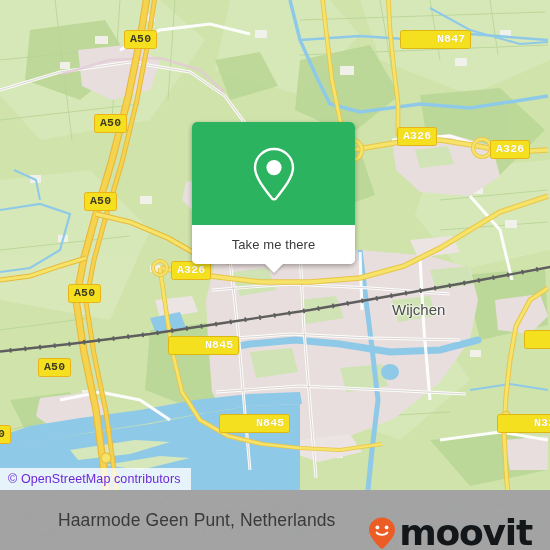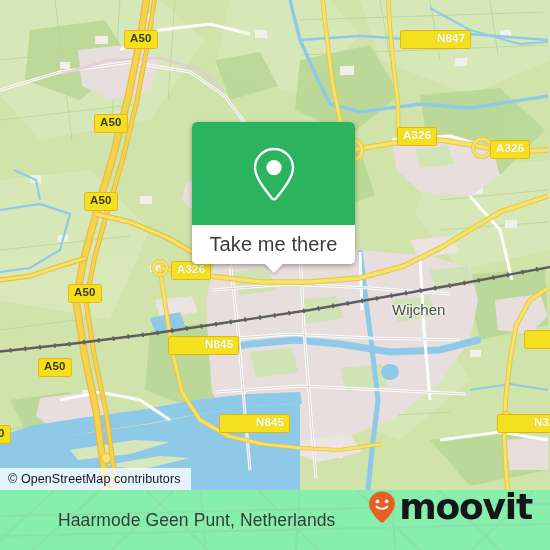--- a/index.html
+++ b/index.html
@@ -8,60 +8,60 @@
 
   
   #map{position:absolute;left:0;top:0;width:550px;height:490px;overflow:hidden;
        background:#cfe3ab;}
   .layer{position:absolute;left:0;top:0;width:550px;height:490px;}
   .svgmap{display:block;}
 
   
   #attrib{position:absolute;left:0;bottom:0;height:22px;line-height:22px;
           padding:0 10px 0 8px;background:rgba(255,255,255,.78);
-          font-size:12.5px;color:#0f172a;white-space:nowrap;letter-spacing:.1px;}
+          font-size:12.5px;color:#6d28d9;white-space:nowrap;letter-spacing:.1px;}
 
   
   #card{position:absolute;left:192px;top:122px;width:163px;height:142px;
         border-radius:5px;background:#fff;
         box-shadow:0 2px 5px rgba(0,0,0,.32);overflow:visible;}
   #card-top{height:103px;border-radius:5px 5px 0 0;background:#2cb35f;
             display:flex;align-items:center;justify-content:center;}
   #card-bottom{height:39px;border-radius:0 0 5px 5px;background:#fff;
                display:flex;align-items:center;justify-content:center;}
-  #card-label{font-size:20px;color:#3b3b3b;letter-spacing:.1px;}
+  #card-label{font-size:13px;color:#3b3b3b;letter-spacing:.1px;}
   #card-tail{position:absolute;left:50%;bottom:-9px;margin-left:-10px;
              width:0;height:0;border-left:10px solid transparent;
              border-right:10px solid transparent;border-top:10px solid #fff;
              filter:drop-shadow(0 2px 1px rgba(0,0,0,.18));}
   .pin-svg{width:56px;height:62px;}
 
   
   .shield{position:absolute;border-radius:2.5px;font-size:11.5px;
           font-weight:bold;line-height:1;padding:2px 5px 3px 5px;
-          white-space:nowrap;letter-spacing:.2px;}
+          white-space:nowrap;letter-spacing:.2px;font-family:Liberation Mono, monospace;}
   .shield.mw{background:#f5e020;border:1.4px solid #ebb21a;color:#3d3a22;}
   .shield.nr{background:#f5e020;border:1.4px solid #ddb613;color:#ffffff;
              text-shadow:0 0 1px rgba(0,0,0,.18);padding-left:36px;}
   .shield.ar{background:#f5e020;border:1.4px solid #e6b41a;color:#ffffff;
              text-shadow:0 0 1px rgba(0,0,0,.18);margin-left:7px;}
 
   
   .place{position:absolute;font-size:15px;color:#4b4b4b;white-space:nowrap;
          text-shadow:0 0 3px #fff,0 0 3px #fff,0 0 2px #fff;margin-top:16px;}
 
   
   #footer{position:absolute;left:0;top:490px;width:550px;height:60px;
-          background:#86efac;overflow:hidden;}
+          background:#a3a3a3;overflow:hidden;}
   #footer-wm{position:absolute;left:0;top:0;width:550px;height:60px;opacity:.14;}
   #footer-title{position:absolute;left:58px;top:0;height:60px;display:flex;
                 align-items:center;font-size:17.5px;color:#3a3a3a;
                 letter-spacing:.1px;}
   #logo{position:absolute;right:18px;top:0;height:60px;display:flex;
-        align-items:flex-start;gap:2px;}
+        align-items:flex-end;gap:2px;}
   #logo-mark{width:30px;height:34px;}
   #logo-text{font-size:36px;font-weight:bold;color:#14171a;letter-spacing:-1.2px;
              line-height:34px;font-family:"DejaVu Sans",sans-serif;}
 </style>
 </head>
 <body>
 
 <div id="page">
 
   <div id="map">

